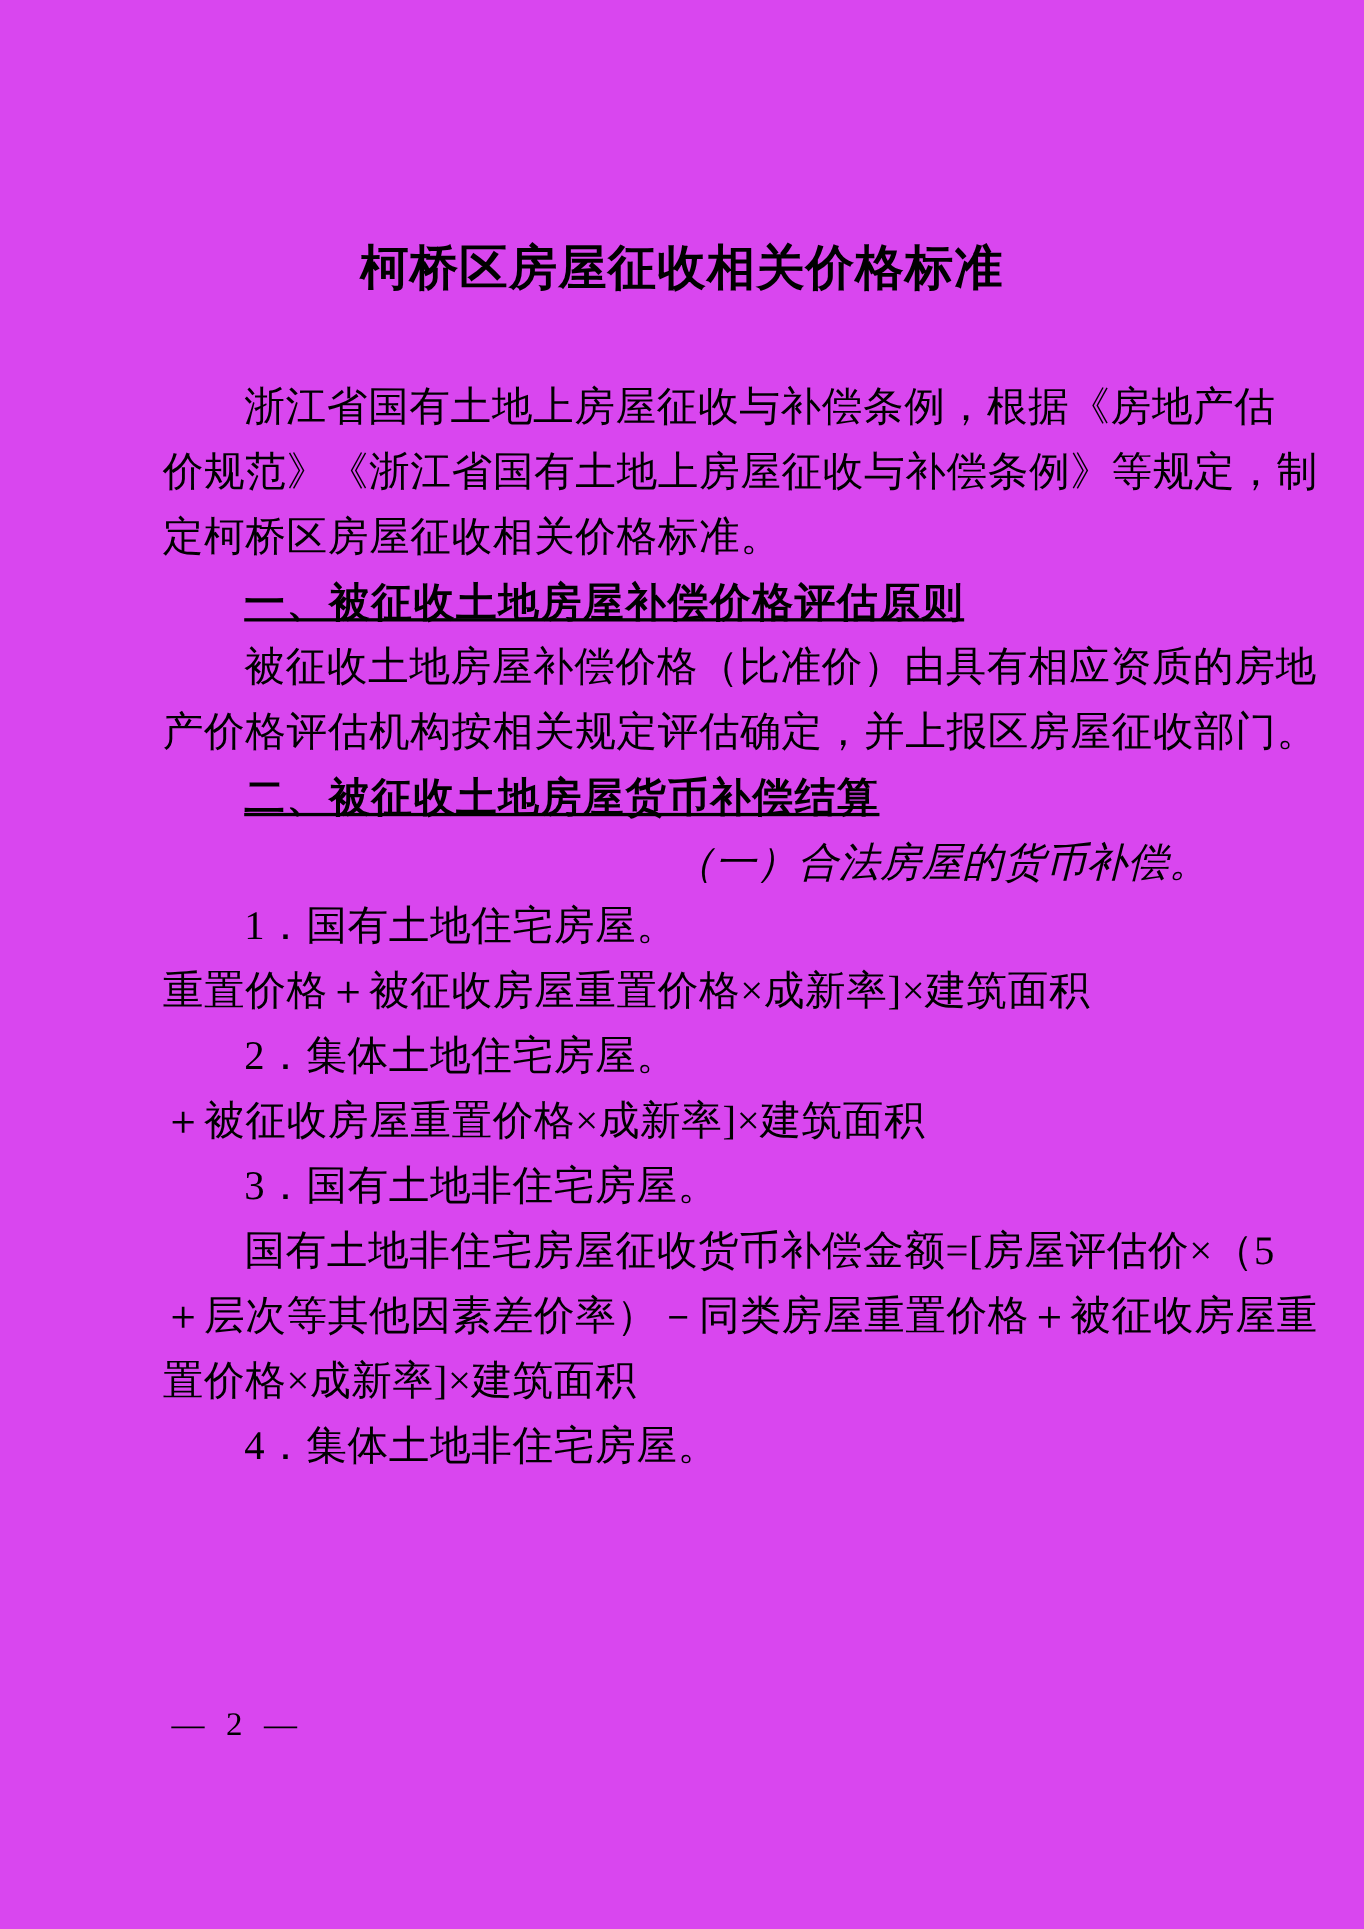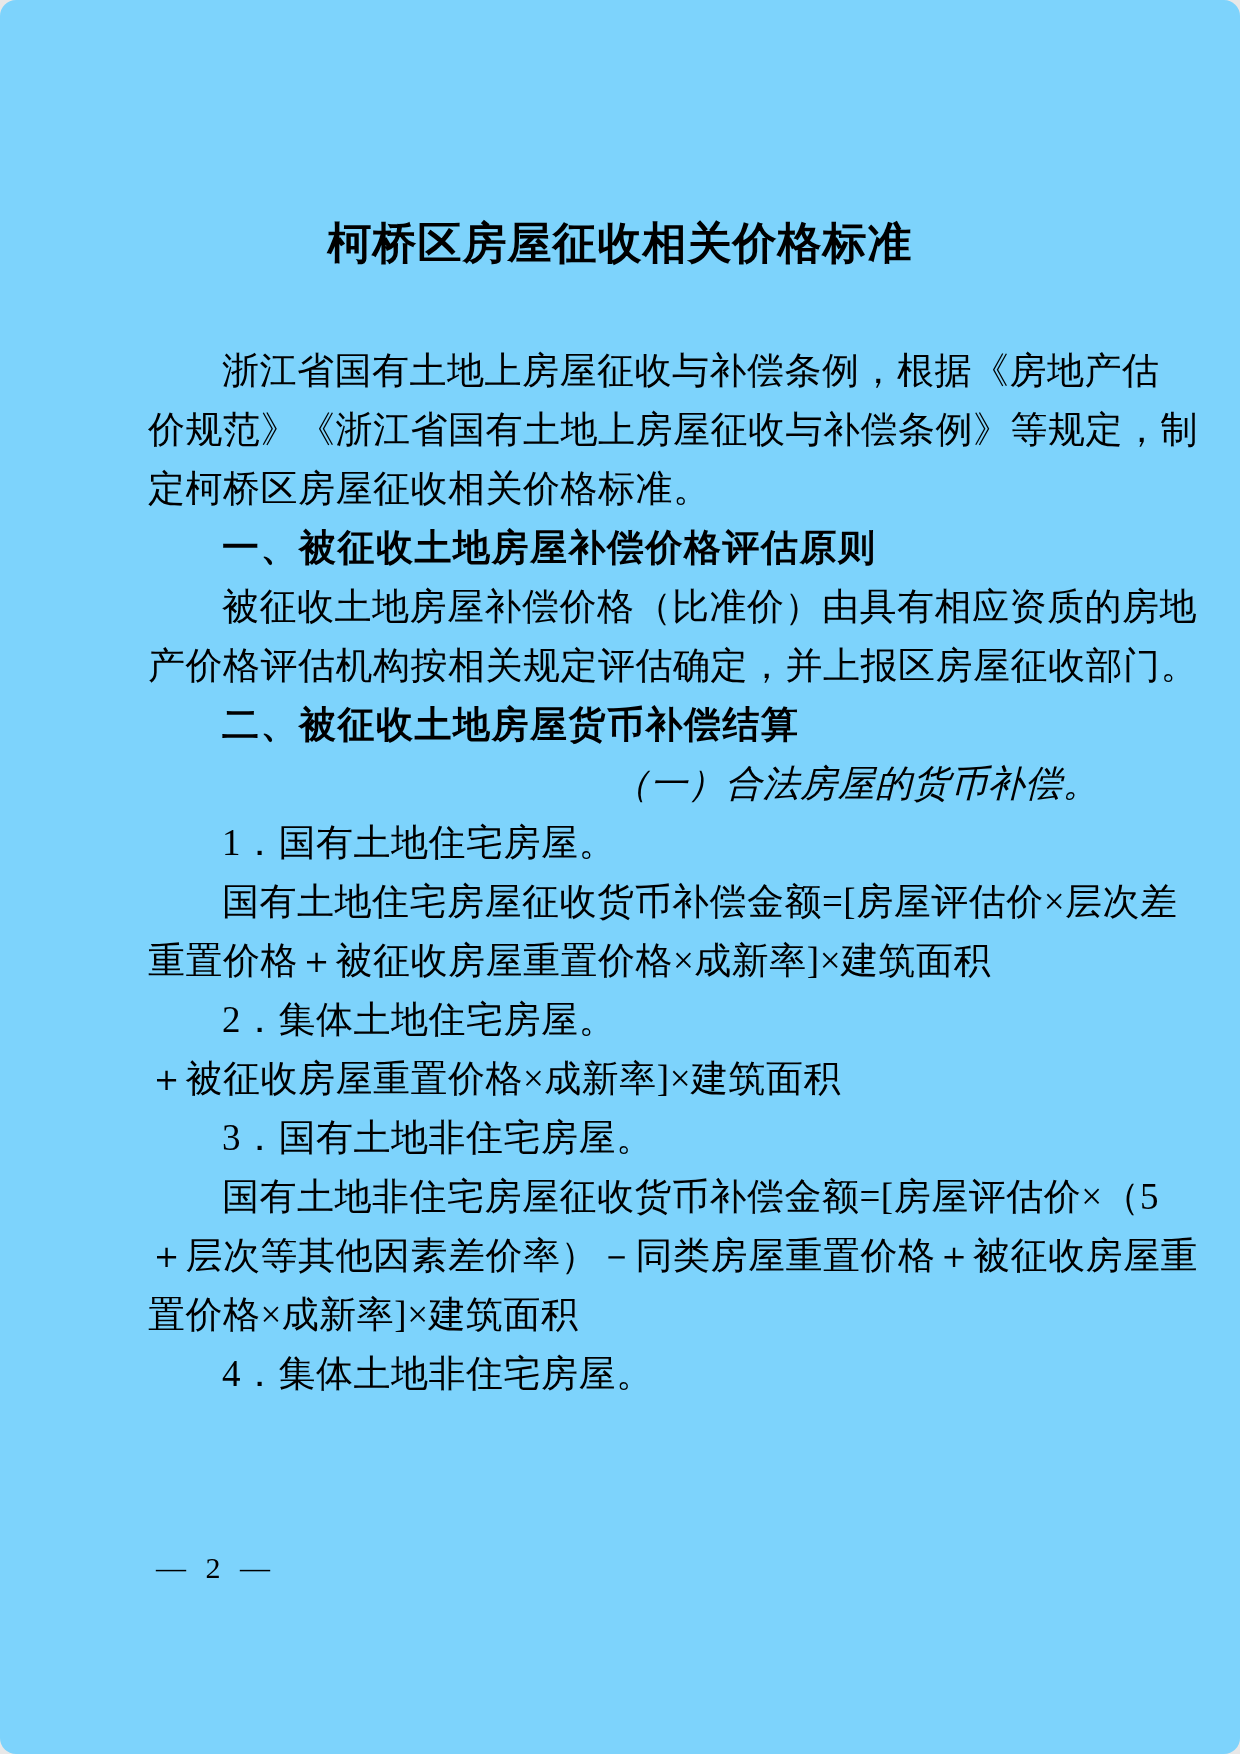--- a/index.html
+++ b/index.html
@@ -1,25 +1,24 @@
 <!DOCTYPE html>
 <html><head>
 <meta charset="utf-8">
 <style>
   html, body { margin: 0; padding: 0; background: #e8e8e8; }
   .page {
     position: relative;
     width: 1240px;
     height: 1754px;
     margin: 0 auto;
-    background: #7dd3fc;
+    background: #d946ef;
     color: #000000;
     font-family: "Liberation Serif", serif;
     overflow: hidden;
-    border-radius: 16px;
   }
   .doc-title {
     margin: 212px 0 0 0;
     text-align: center;
     font-size: 44px;
     line-height: 64px;
     font-weight: bold;
     letter-spacing: 1px;
     font-family: "Liberation Serif", "DejaVu Serif", serif;
   }
@@ -31,20 +30,21 @@
     line-height: 59px;
     height: 59px;
     white-space: nowrap;
     letter-spacing: 0.5px;
   }
   .indent { padding-left: 74px; }
   .hei {
     font-family: "Liberation Sans", "DejaVu Sans", sans-serif;
     font-weight: bold;
     letter-spacing: 1.5px;
+    text-decoration: underline;
   }
   .kai {
     font-style: italic;
     font-family: "DejaVu Serif", serif;
     text-align: right;
   }
   .page-footer {
     position: absolute;
     left: 156px;
     top: 1546px;
@@ -64,21 +64,20 @@
   <div class="doc-body">
     <div class="ln indent">浙江省国有土地上房屋征收与补偿条例，根据《房地产估</div>
     <div class="ln">价规范》《浙江省国有土地上房屋征收与补偿条例》等规定，制</div>
     <div class="ln">定柯桥区房屋征收相关价格标准。</div>
     <div class="ln indent hei">一、被征收土地房屋补偿价格评估原则</div>
     <div class="ln indent">被征收土地房屋补偿价格（比准价）由具有相应资质的房地</div>
     <div class="ln">产价格评估机构按相关规定评估确定，并上报区房屋征收部门。</div>
     <div class="ln indent hei">二、被征收土地房屋货币补偿结算</div>
     <div class="ln indent kai">（一）合法房屋的货币补偿。</div>
     <div class="ln indent">1．国有土地住宅房屋。</div>
-    <div class="ln indent">国有土地住宅房屋征收货币补偿金额=[房屋评估价×层次差</div>
     <div class="ln">重置价格＋被征收房屋重置价格×成新率]×建筑面积</div>
     <div class="ln indent">2．集体土地住宅房屋。</div>
     <div class="ln">＋被征收房屋重置价格×成新率]×建筑面积</div>
     <div class="ln indent">3．国有土地非住宅房屋。</div>
     <div class="ln indent">国有土地非住宅房屋征收货币补偿金额=[房屋评估价×（5</div>
     <div class="ln">＋层次等其他因素差价率）－同类房屋重置价格＋被征收房屋重</div>
     <div class="ln">置价格×成新率]×建筑面积</div>
     <div class="ln indent">4．集体土地非住宅房屋。</div>
   </div>
 

